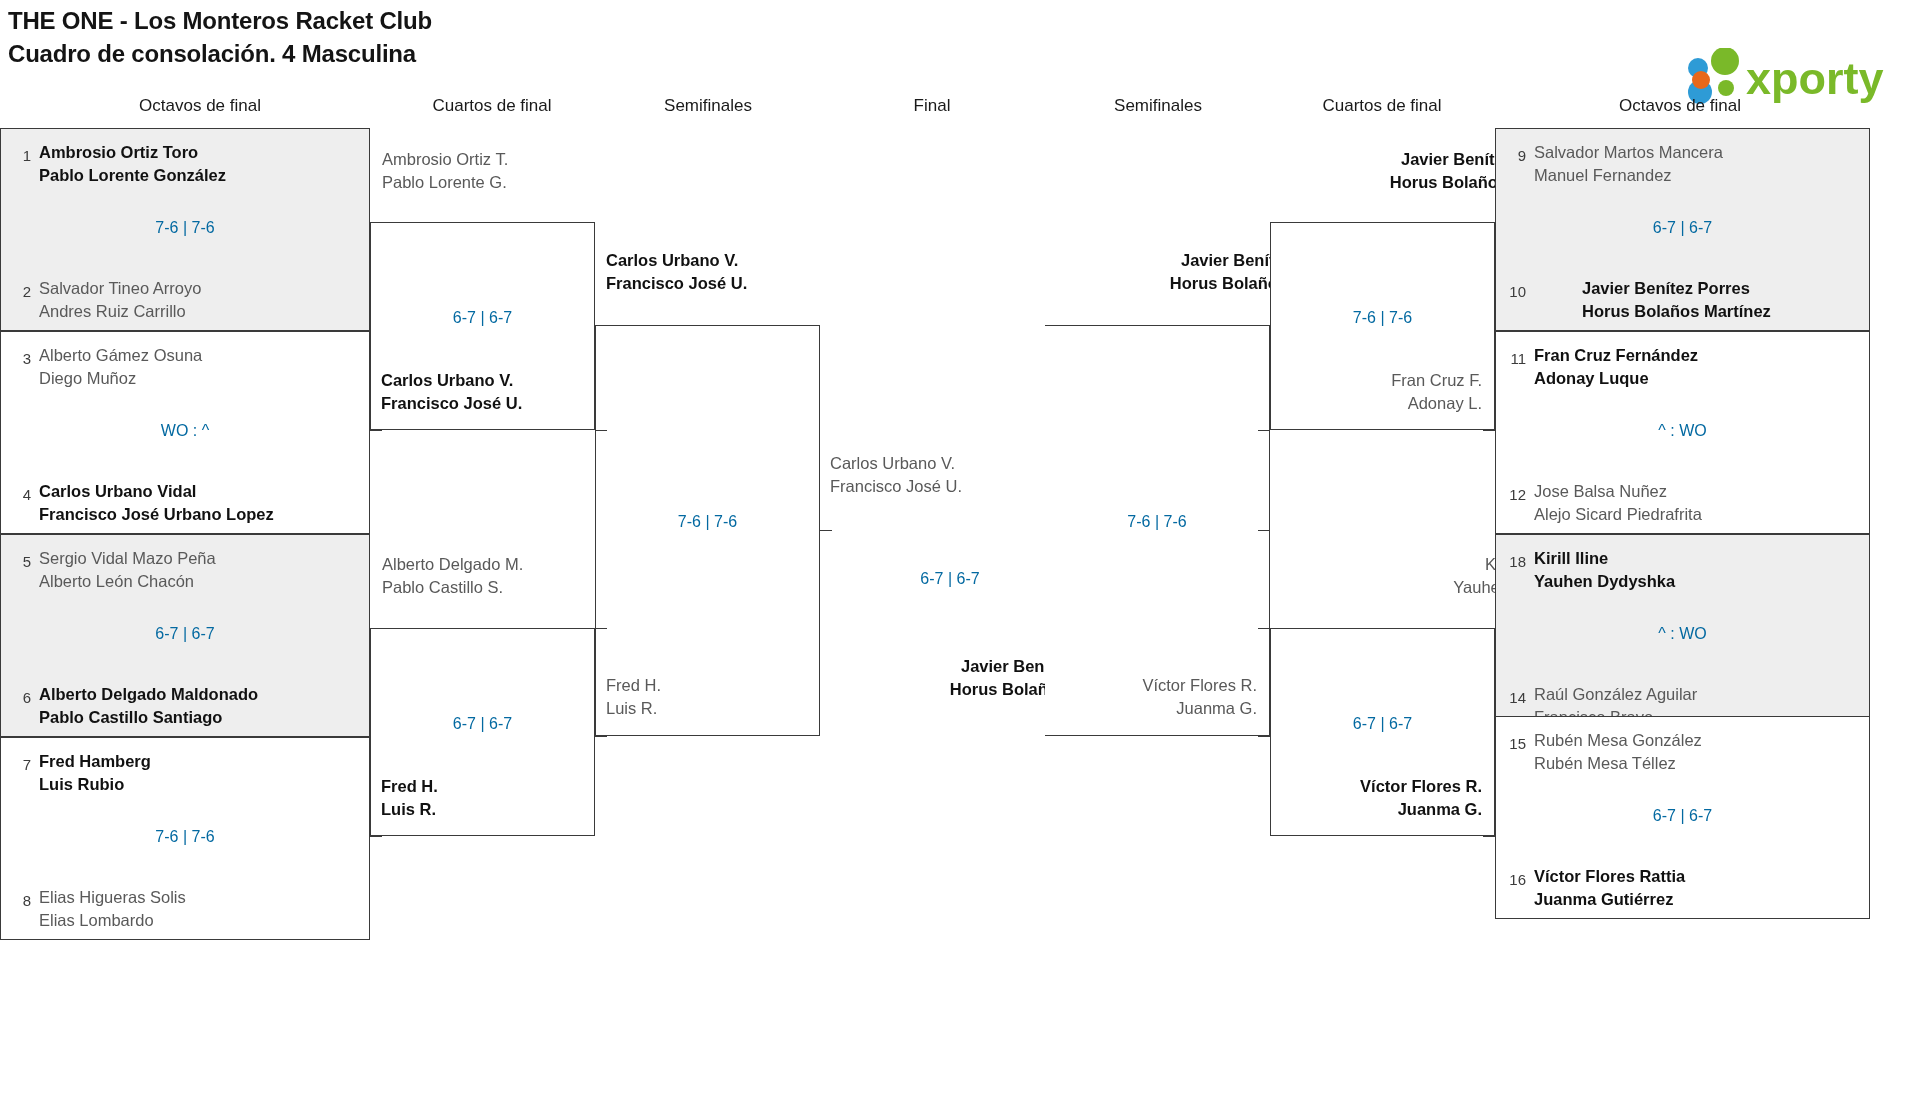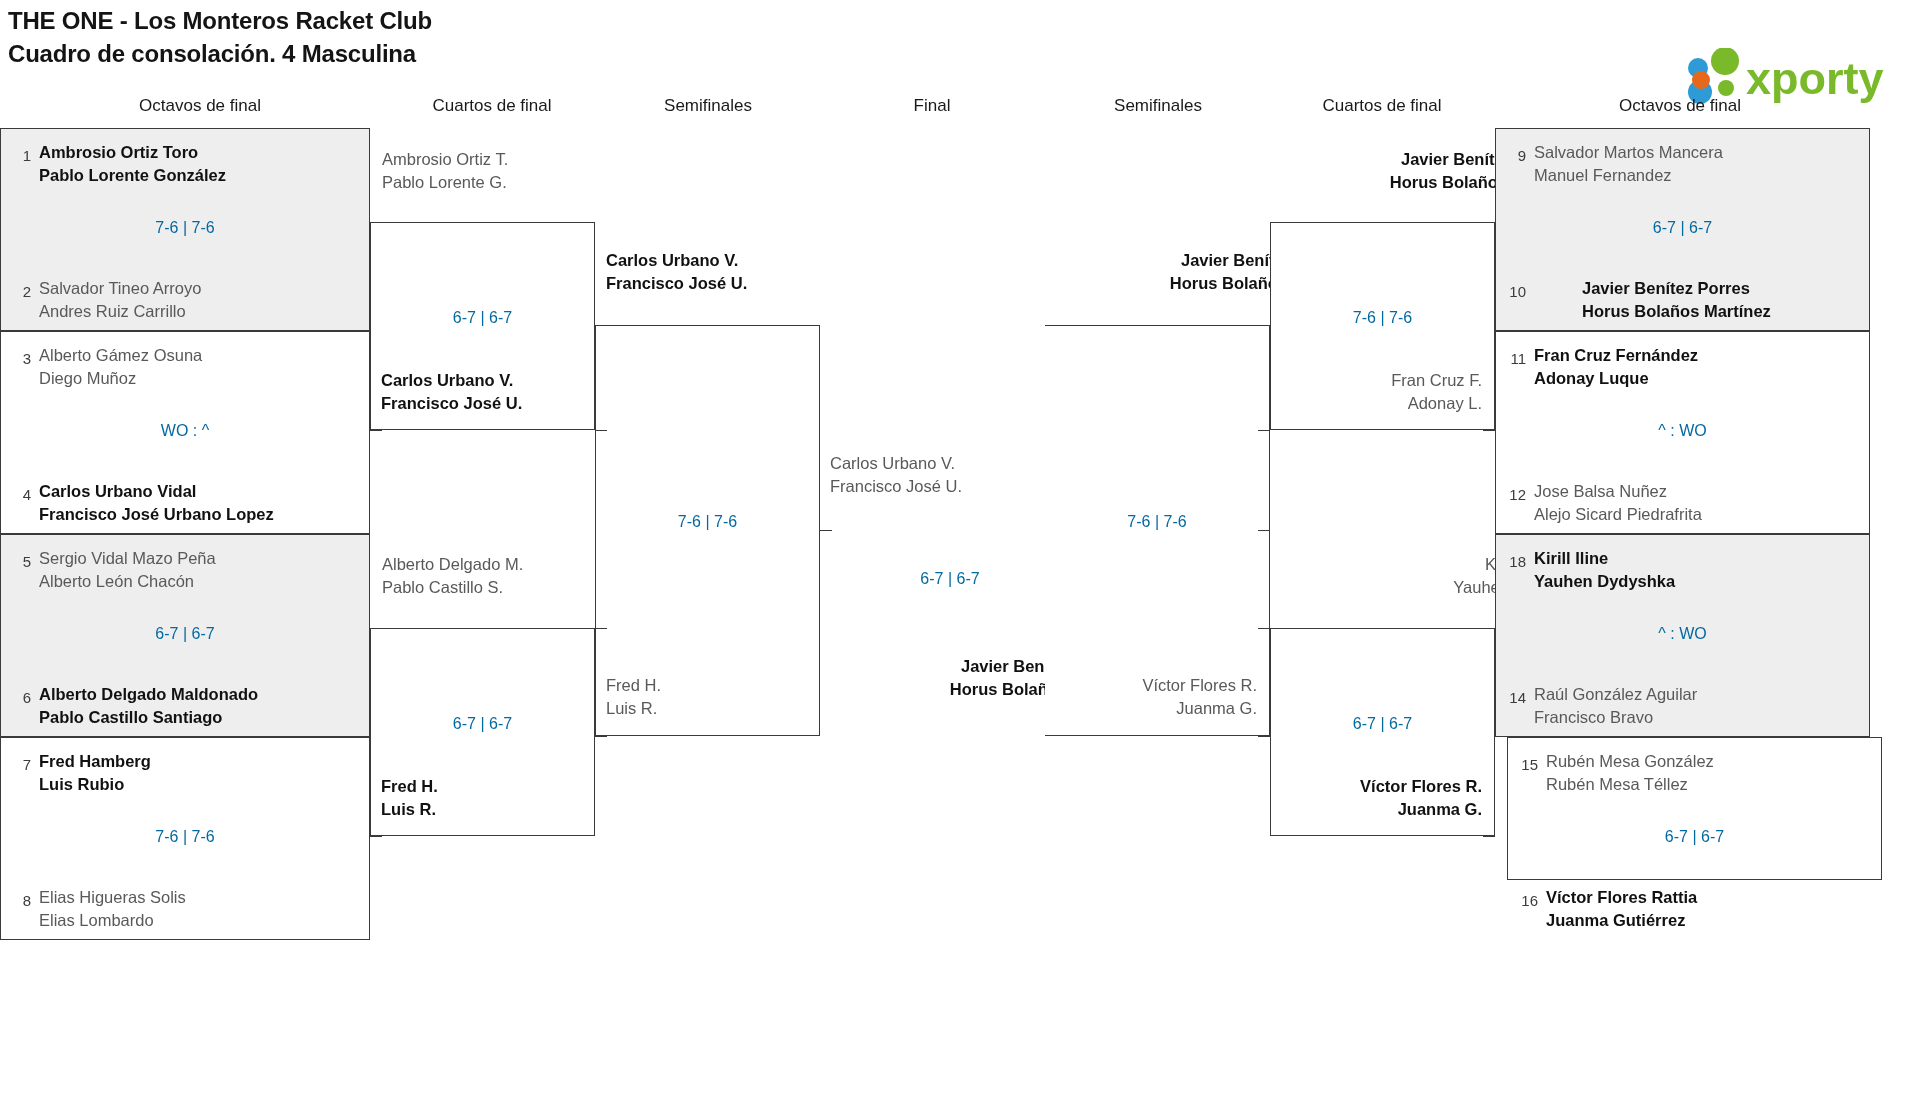--- a/index.html
+++ b/index.html
@@ -314,21 +314,21 @@
     <div class="score" style="top:90px;">^ : WO</div>
     <div class="cell left loser" style="top:148px;">
       <span class="seed">14</span>
       <span class="names">
           <span class="nm">Raúl González Aguilar</span>
           <span class="nm">Francisco Bravo</span>
         </span>
     </div>
   </div>
 
-  <div class="bx" style="left:1495px;top:737px;width:375px;height:143px;margin-left:12px;">
+  <div class="bx" style="left:1495px;top:716px;width:375px;height:203px;">
     <div class="cell left loser" style="top:12px;">
       <span class="seed">15</span>
       <span class="names">
           <span class="nm">Rubén Mesa González</span>
           <span class="nm">Rubén Mesa Téllez</span>
         </span>
     </div>
     <div class="score" style="top:90px;">6-7 | 6-7</div>
     <div class="cell left winner" style="top:148px;">
       <span class="seed">16</span>

